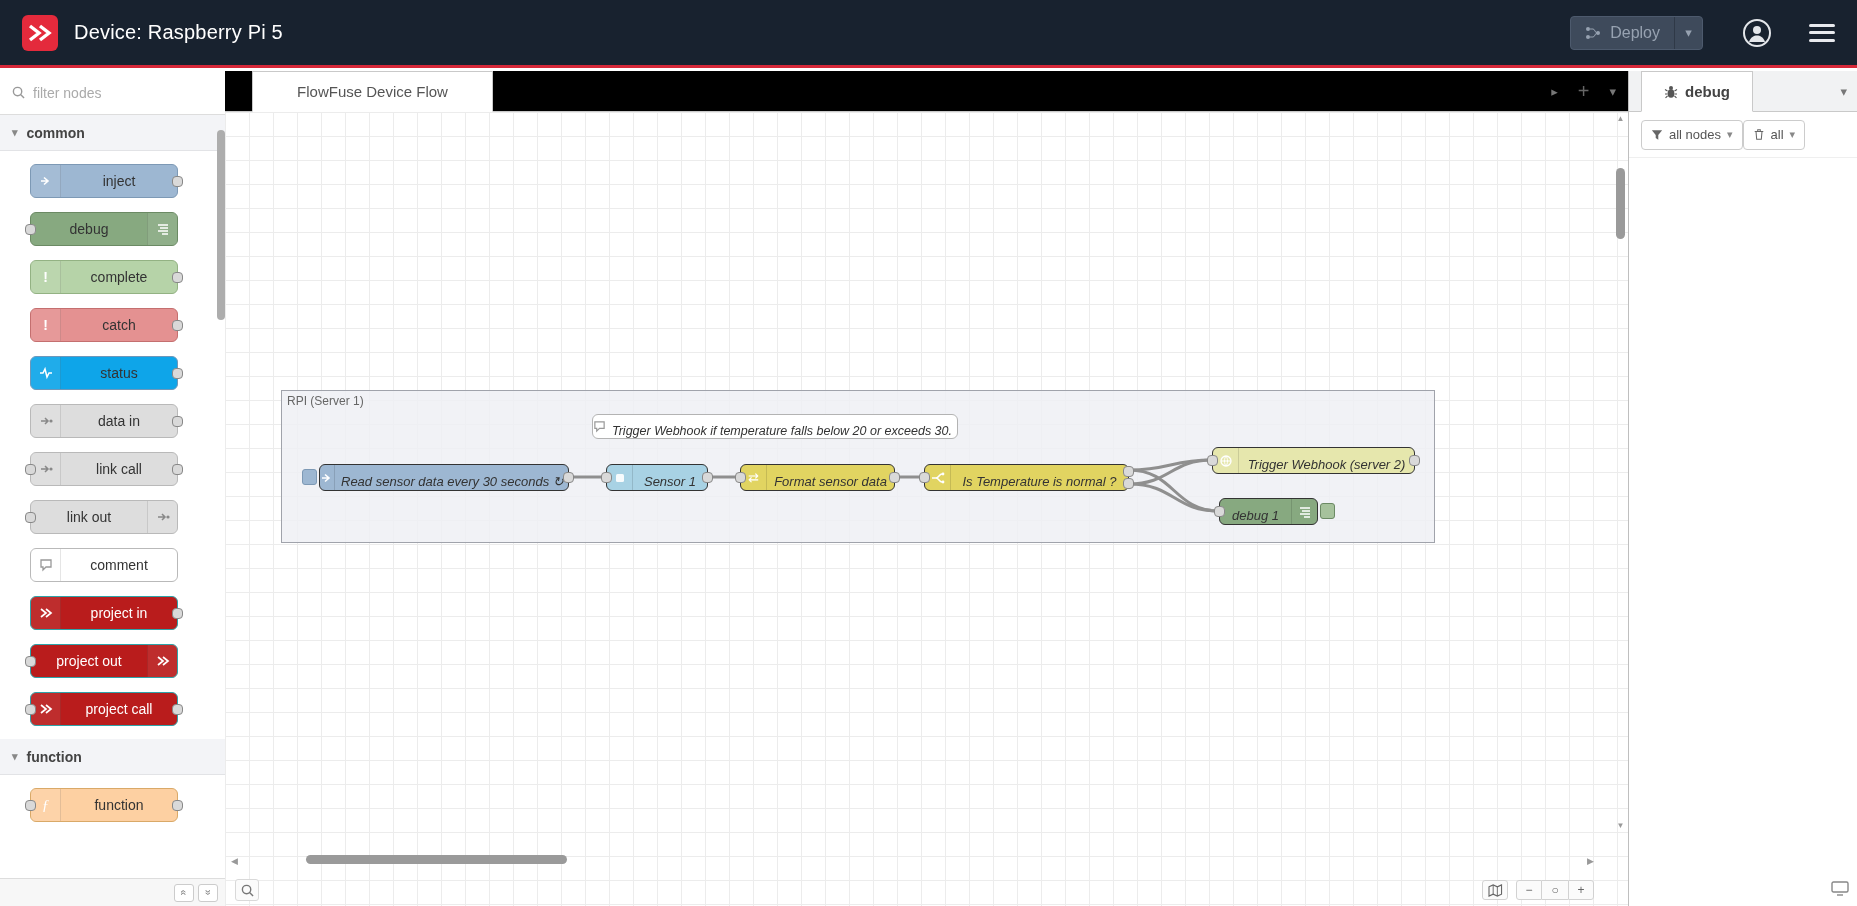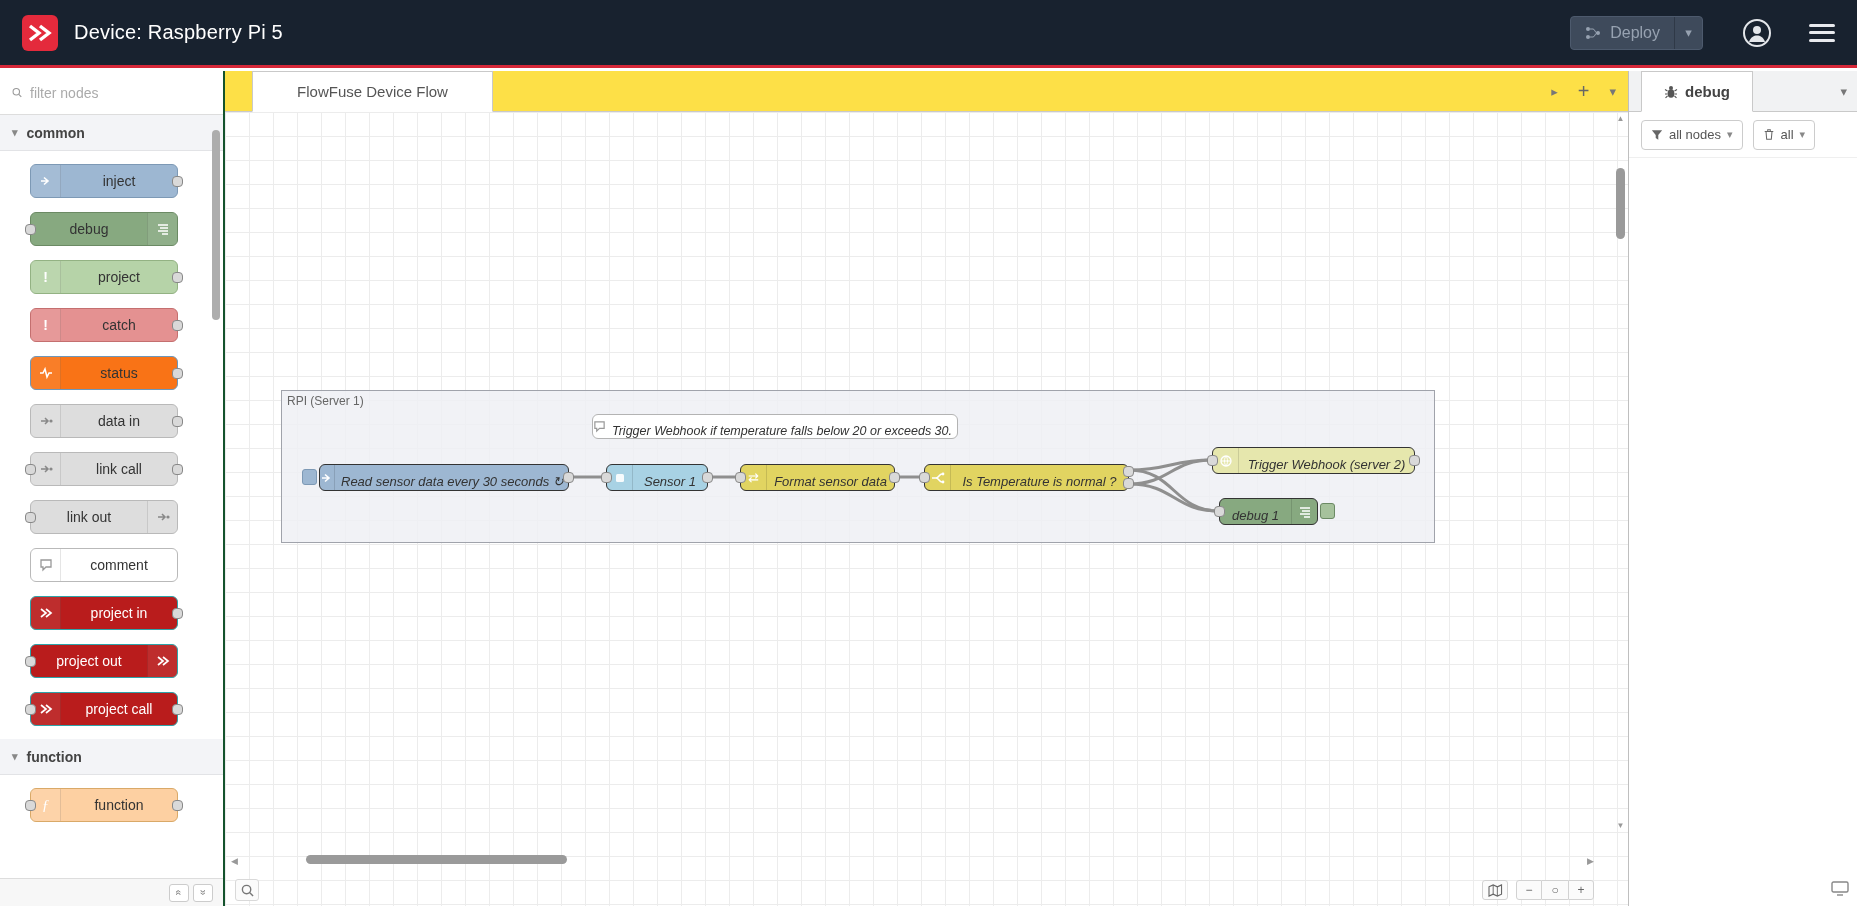--- a/index.html
+++ b/index.html
@@ -12,21 +12,21 @@
   .app-title{font-size:20px;font-weight:500;margin-left:16px;letter-spacing:.2px}
   .header-spacer{flex:1}
   .deploy-btn{height:34px;background:#3e4a5b;border:1px solid #4d5a6d;border-radius:4px;display:flex;align-items:stretch;color:#97a2b1;font-size:16px;cursor:default}
   .deploy-main{display:flex;align-items:center;gap:9px;padding:0 14px}
   .deploy-caret{width:28px;display:flex;align-items:center;justify-content:center;border-left:1px solid #2f3947;font-size:13px}
   .user-btn{margin-left:38px;width:32px;height:32px;display:flex;align-items:center;justify-content:center}
   .menu-btn{margin-left:36px;width:26px;height:18px;display:flex;flex-direction:column;justify-content:space-between;cursor:pointer}
   .menu-btn span{display:block;height:3px;background:#e8eaee;border-radius:2px}
 
   
-  .palette{position:absolute;top:71px;left:0;width:229px;bottom:0;background:#fff;border-right:6px solid #14532d}
+  .palette{position:absolute;top:71px;left:0;width:229px;bottom:0;background:#fff;border-right:1px solid #14532d}
   .palette-search{height:44px;border-bottom:1px solid #ddd;display:flex;align-items:center;gap:8px;padding:0 12px;color:#999}
   .palette-search input{border:none;outline:none;flex:1;font-size:14px;color:#555;font-family:"Liberation Sans",sans-serif}
   .palette-search input::placeholder{color:#aaa}
   .palette-scroll{position:absolute;top:44px;bottom:28px;left:0;right:0;overflow:hidden}
   .cat-header{height:36px;background:#f3f4f7;border-bottom:1px solid #e2e3e6;display:flex;align-items:center;gap:9px;padding:0 12px;font-size:14px;font-weight:bold;color:#444}
   .cat-caret{color:#888;font-size:11px}
   .pitems{display:flex;flex-direction:column;gap:14px;padding:13px 0}
   .pnode{position:relative;width:148px;height:34px;margin-left:30px;border-radius:6px;border:1px solid;display:flex;align-items:stretch;font-size:14px;color:#333;cursor:grab}
   .picon{width:30px;display:flex;align-items:center;justify-content:center;background:rgba(255,255,255,.08);border-right:1px solid rgba(0,0,0,.10)}
   .picon.right{border-right:none;border-left:1px solid rgba(0,0,0,.10)}
@@ -37,31 +37,31 @@
   .palette-footer{position:absolute;bottom:0;left:0;right:0;height:28px;background:#f7f7f7;border-top:1px solid #ddd;display:flex;align-items:center;justify-content:flex-end;gap:4px;padding:0 10px}
   .mini-btn{width:20px;height:18px;border:1px solid #ccc;border-radius:3px;background:#fff;display:flex;align-items:center;justify-content:center;color:#777;font-size:10px;cursor:pointer}
   .rot-up{display:inline-block;transform:rotate(90deg)}
   .rot-down{display:inline-block;transform:rotate(-90deg)}
 
   
   .c-inject{background:#9db7d2;border-color:#7d99b5}
   .c-debug{background:#87a980;border-color:#6b8a64}
   .c-complete{background:#b6d3a8;border-color:#93b283}
   .c-catch{background:#e49191;border-color:#c46f6f}
-  .c-status{background:#f97316;border-color:#6d97ba}
+  .c-status{background:#0ea5e9;border-color:#6d97ba}
   .c-link{background:#dddddd;border-color:#b9b9b9}
   .c-comment{background:#ffffff;border-color:#b9b9b9}
   .c-project{background:#b91c1c;border-color:#2fa3a9}
   .c-function{background:#fdd0a2;border-color:#d9a968}
   .c-sensor{background:#a8d2e4;border-color:#86b2c6}
   .c-yellow{background:#e1d461;border-color:#bfb23e}
   .c-http{background:#e6e7ad;border-color:#c3c488}
 
   
-  .tabbar{position:absolute;top:71px;left:225px;right:229px;height:41px;background:#fde047;border-bottom:1px solid #c9c9c9}
+  .tabbar{position:absolute;top:71px;left:225px;right:229px;height:41px;background:#000000;border-bottom:1px solid #c9c9c9}
   .flow-tab{position:absolute;left:27px;top:0;width:241px;height:41px;background:#fff;border:1px solid #c9c9c9;border-bottom:1px solid #fff;display:flex;align-items:center;justify-content:center;font-size:15px;color:#555;z-index:2}
   .tabbar-actions{position:absolute;right:12px;top:0;height:41px;display:flex;align-items:center;gap:20px;color:#777}
   .tb-btn{display:flex;align-items:center;justify-content:center;font-size:13px;cursor:pointer}
   .tb-plus{font-size:20px;color:#666}
 
   
   .canvas{position:absolute;top:112px;left:225px;right:229px;bottom:0;background:#fff;
     background-image:linear-gradient(#ececec 1px,transparent 1px),linear-gradient(90deg,#ececec 1px,transparent 1px);
     background-size:24px 24px}
   .wires{position:absolute;left:0;top:0;width:100%;height:100%;pointer-events:none}
@@ -89,21 +89,21 @@
   .harrow.l{left:6px}.harrow.r{right:34px}
   .canvas-zoom{position:absolute;right:34px;bottom:6px;display:flex;align-items:center;gap:8px}
   .zoom-btn{width:26px;height:20px;border:1px solid #d2d2d2;background:#fbfbfb;border-radius:3px;display:flex;align-items:center;justify-content:center;color:#666;font-size:12px;cursor:pointer}
   .canvas-search-btn{position:absolute;left:10px;bottom:5px;width:24px;height:22px;display:flex;align-items:center;justify-content:center;border:1px solid #d9d9d9;background:#fbfbfb;border-radius:3px;cursor:pointer}
 
   
   .sidebar{position:absolute;top:71px;right:0;width:229px;bottom:0;background:#fff;border-left:1px solid #bfbfbf}
   .sidebar-header{position:relative;height:41px;background:#f1f2f3;border-bottom:1px solid #c9c9c9}
   .sidebar-tab{position:absolute;left:12px;top:0;height:41px;width:112px;background:#fff;border:1px solid #c9c9c9;border-bottom:1px solid #fff;display:flex;align-items:center;justify-content:center;gap:7px;font-size:15px;font-weight:bold;color:#444}
   .sidebar-caret{position:absolute;right:10px;top:0;height:41px;display:flex;align-items:center;color:#777;font-size:13px;cursor:pointer}
-  .sidebar-toolbar{height:46px;display:flex;align-items:center;gap:10px;padding:0 12px;border-bottom:1px solid #efefef}
+  .sidebar-toolbar{height:46px;display:flex;align-items:center;padding:0 12px;border-bottom:1px solid #efefef}
   .sb-btn{height:30px;border:1px solid #ccc;border-radius:4px;background:#fff;display:flex;align-items:center;gap:6px;padding:0 9px;font-size:13px;color:#555;cursor:pointer}
   .sb-caret{font-size:11px;color:#888}
   .debug-body{position:absolute;top:88px;bottom:30px;left:0;right:0;background:#fff}
   .sidebar-footer-icon{position:absolute;bottom:6px;right:8px;cursor:pointer}
 </style>
 </head>
 <body>
 
 <div class="header">
   <svg class="logo" viewBox="0 0 36 36">
@@ -169,21 +169,21 @@
         <span class="plabel">debug</span>
         <span class="picon right">
           <svg width="14" height="14" viewBox="0 0 14 14">
               <path d="M2 3h10M4 6h8M2 9h10M6 12h6" stroke="#fff" stroke-width="1.6"></path>
             </svg>
         </span>
         <span class="pport l"></span>
       </div>
       <div class="pnode c-complete">
         <span class="picon" style="color:#fff;font-weight:bold">!</span>
-        <span class="plabel">project</span>
+        <span class="plabel">complete</span>
         <span class="pport r"></span>
       </div>
       <div class="pnode c-catch">
         <span class="picon" style="color:#fff;font-weight:bold">!</span>
         <span class="plabel">catch</span>
         <span class="pport r"></span>
       </div>
       <div class="pnode c-status">
         <span class="picon">
           <svg width="14" height="14" viewBox="0 0 14 14">

